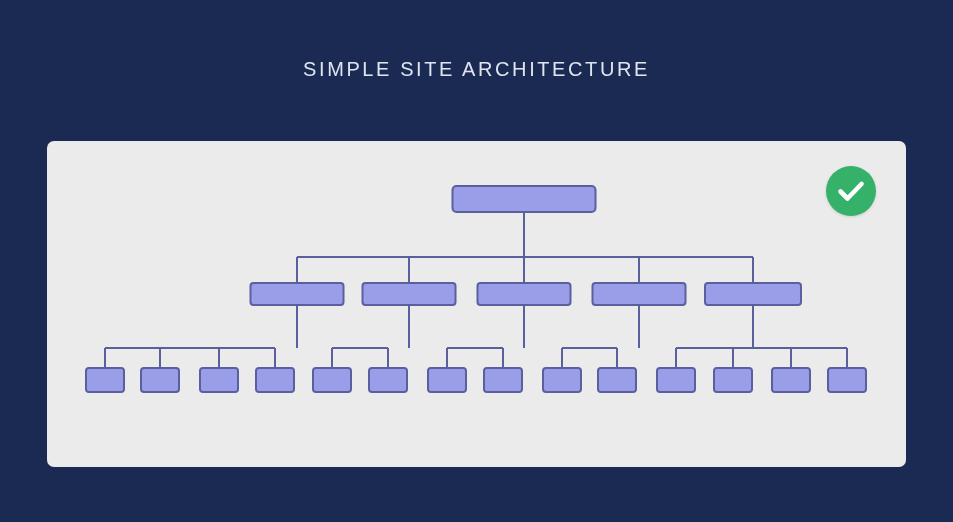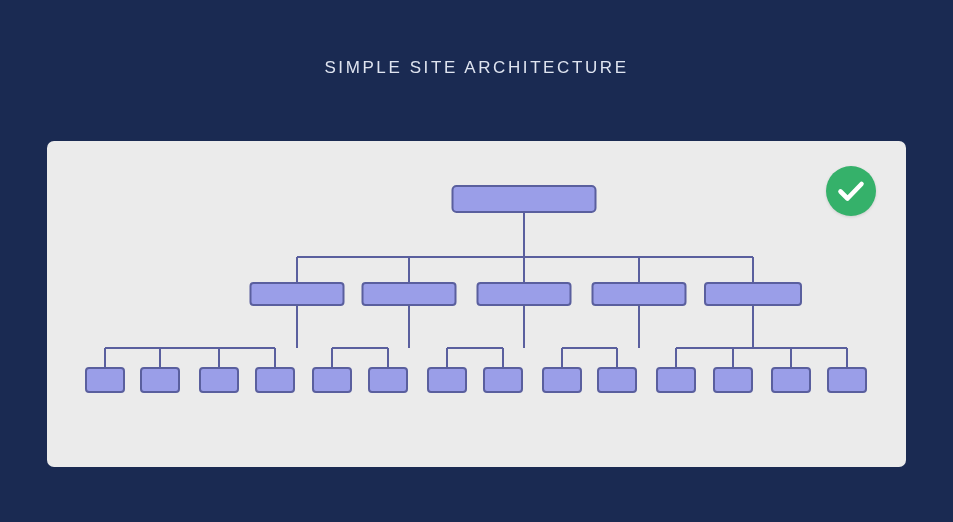--- a/index.html
+++ b/index.html
@@ -21,21 +21,21 @@
   }
 
   
   .page-title {
     position: absolute;
     left: 0;
     top: 58px;
     width: 953px;
     text-align: center;
     color: #dfe4f0;
-    font-size: 17px;
+    font-size: 20px;
     font-weight: 400;
     letter-spacing: 2.6px;
     white-space: nowrap;
   }
 
   
   .card {
     position: absolute;
     left: 47px;
     top: 141px;

